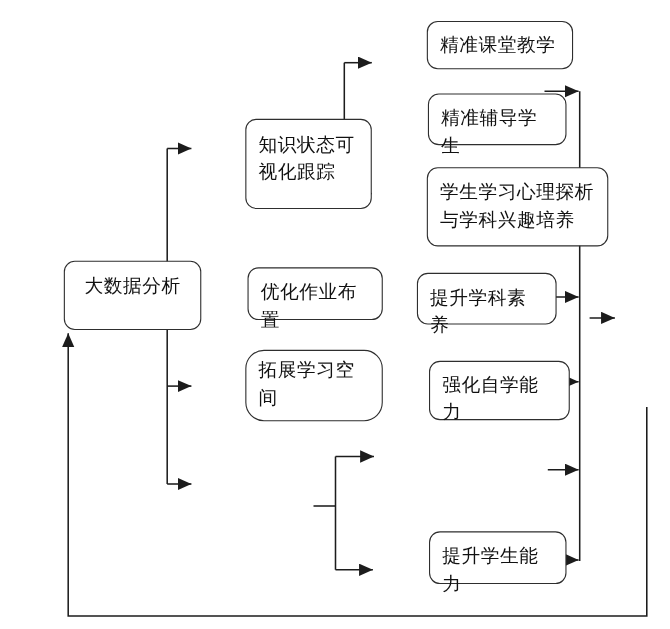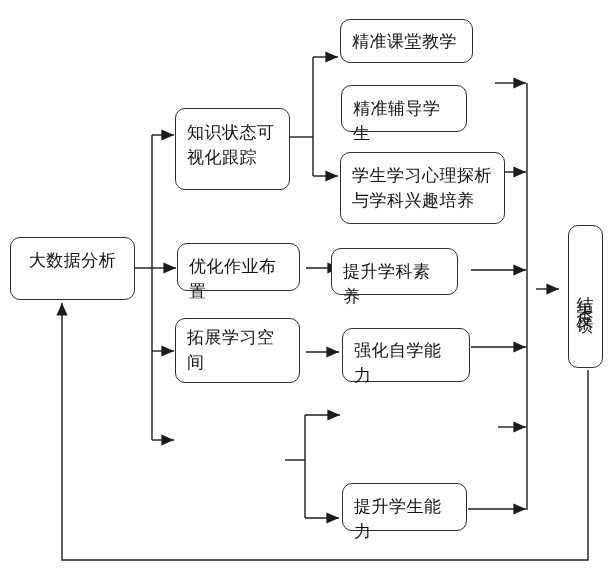--- a/index.html
+++ b/index.html
@@ -20,25 +20,26 @@
     position: absolute;
     box-sizing: border-box;
     background: #ffffff;
     border: 1.5px solid #2e2e2e;
     border-radius: 10px;
     color: #111111;
     font-size: 17px;
     line-height: 25px;
     padding: 8px 11px;
     letter-spacing: 0.5px;
+    margin-left: 48px;
   }
   #n-bigdata    { left: 10px;  top: 237px; width: 125px; height: 63px; padding-top: 10px; text-align: center; }
   #n-knowledge  { left: 175px; top: 108px; width: 115px; height: 82px; padding-top: 11px; }
   #n-homework   { left: 177px; top: 243px; width: 123px; height: 48px; padding-top: 10px; }
-  #n-space      { left: 175px; top: 318px; width: 125px; height: 65px; padding-top: 6px; }
+  #n-space      { left: 175px; top: 318px; width: 125px; height: 65px; padding-top: 6px; border-radius: 17px; }
   #n-report     { left: 175px; top: 418px; width: 110px; height: 84px; padding-top: 10px; }
   #n-classroom  { left: 340px; top: 19px;  width: 133px; height: 44px; padding-top: 9px; }
   #n-tutoring   { left: 341px; top: 85px;  width: 126px; height: 47px; padding-top: 10px; }
   #n-psychology { left: 340px; top: 152px; width: 165px; height: 72px; padding-top: 10px; }
   #n-literacy   { left: 331px; top: 248px; width: 127px; height: 47px; padding-top: 10px; }
   #n-selfstudy  { left: 342px; top: 328px; width: 128px; height: 54px; padding-top: 9px; }
   #n-management { left: 343px; top: 408px; width: 154px; height: 48px; padding-top: 10px; }
   #n-ability    { left: 342px; top: 483px; width: 125px; height: 48px; padding-top: 10px; }
   #n-feedback   {
     left: 568px; top: 225px; width: 35px; height: 143px;

